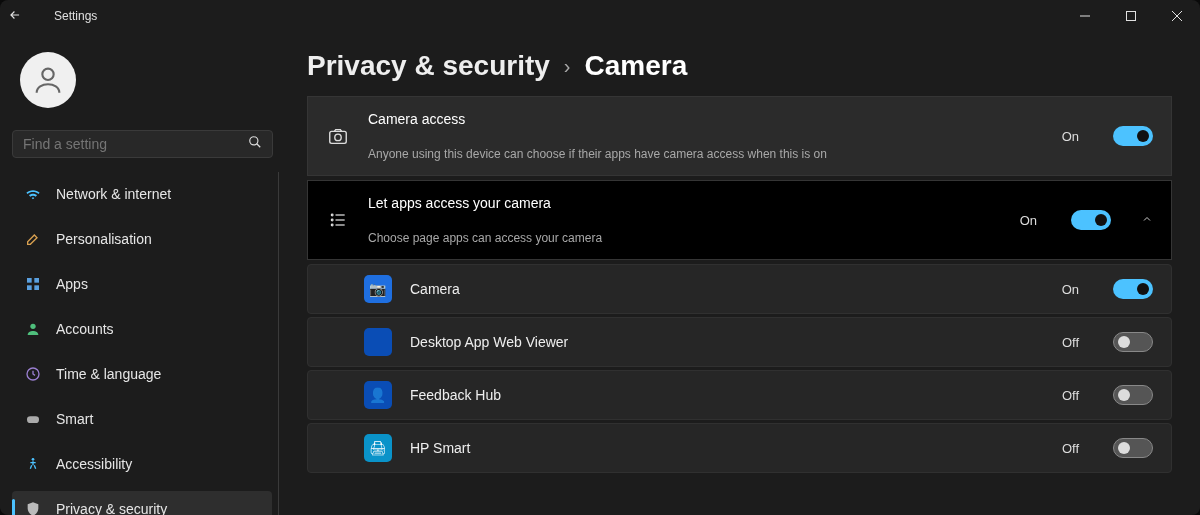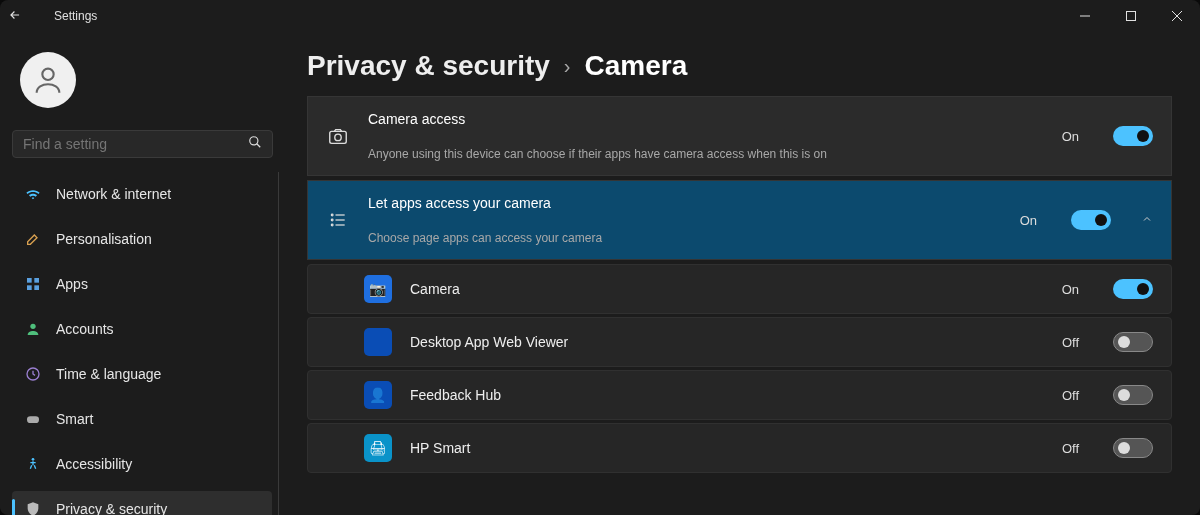--- a/index.html
+++ b/index.html
@@ -24,21 +24,21 @@
   .nav-item.active::before { content:""; position:absolute; left:0; top:8px; bottom:8px; width:3px; background:#4cc2ff; border-radius:2px; }
   .nav-icon { width:18px; height:18px; display:flex; align-items:center; justify-content:center; font-size:14px; }
   .main { flex:1; overflow-y:auto; padding: 18px 28px 10px 22px; color:#eee; }
   .crumbs { display:flex; align-items:center; gap:14px; font-size:28px; font-weight:600; margin-bottom:14px; }
   .crumb-a { color:#eee; }
   .crumb-sep { color:#aaa; font-size:20px; font-weight:400; }
   .crumb-b { color:#fff; }
   .page-desc { font-size:13px; color:#c8c8c8; max-width:880px; line-height:1.45; margin-bottom:22px; }
   .page-desc a { color:#4cc2ff; text-decoration:none; cursor:pointer; }
   .card { background: #2b2b2b; border:1px solid #353535; border-radius:0; padding: 14px 18px; display:flex; align-items:center; gap:18px; margin-bottom:4px; }
-  .card.sub { background:#0c4a6e; }
+  .card.sub { background:#000000; }
   .card-icon { width:24px; color:#ddd; display:flex; justify-content:center; }
   .card-text { flex:1; }
   .card-title { font-size:14px; color:#fff; }
   .card-sub { font-size:12px; color:#a8a8a8; margin-top:20px; }
   .card-state { font-size:13px; color:#ddd; margin-right:16px; }
   .toggle { width:40px; height:20px; border-radius:10px; position:relative; cursor:pointer; }
   .toggle.on { background:#4cc2ff; }
   .toggle.off { background:#555; border:1px solid #888; }
   .toggle .knob { position:absolute; width:12px; height:12px; border-radius:50%; top:4px; }
   .toggle.on .knob { right:4px; background:#111; }

